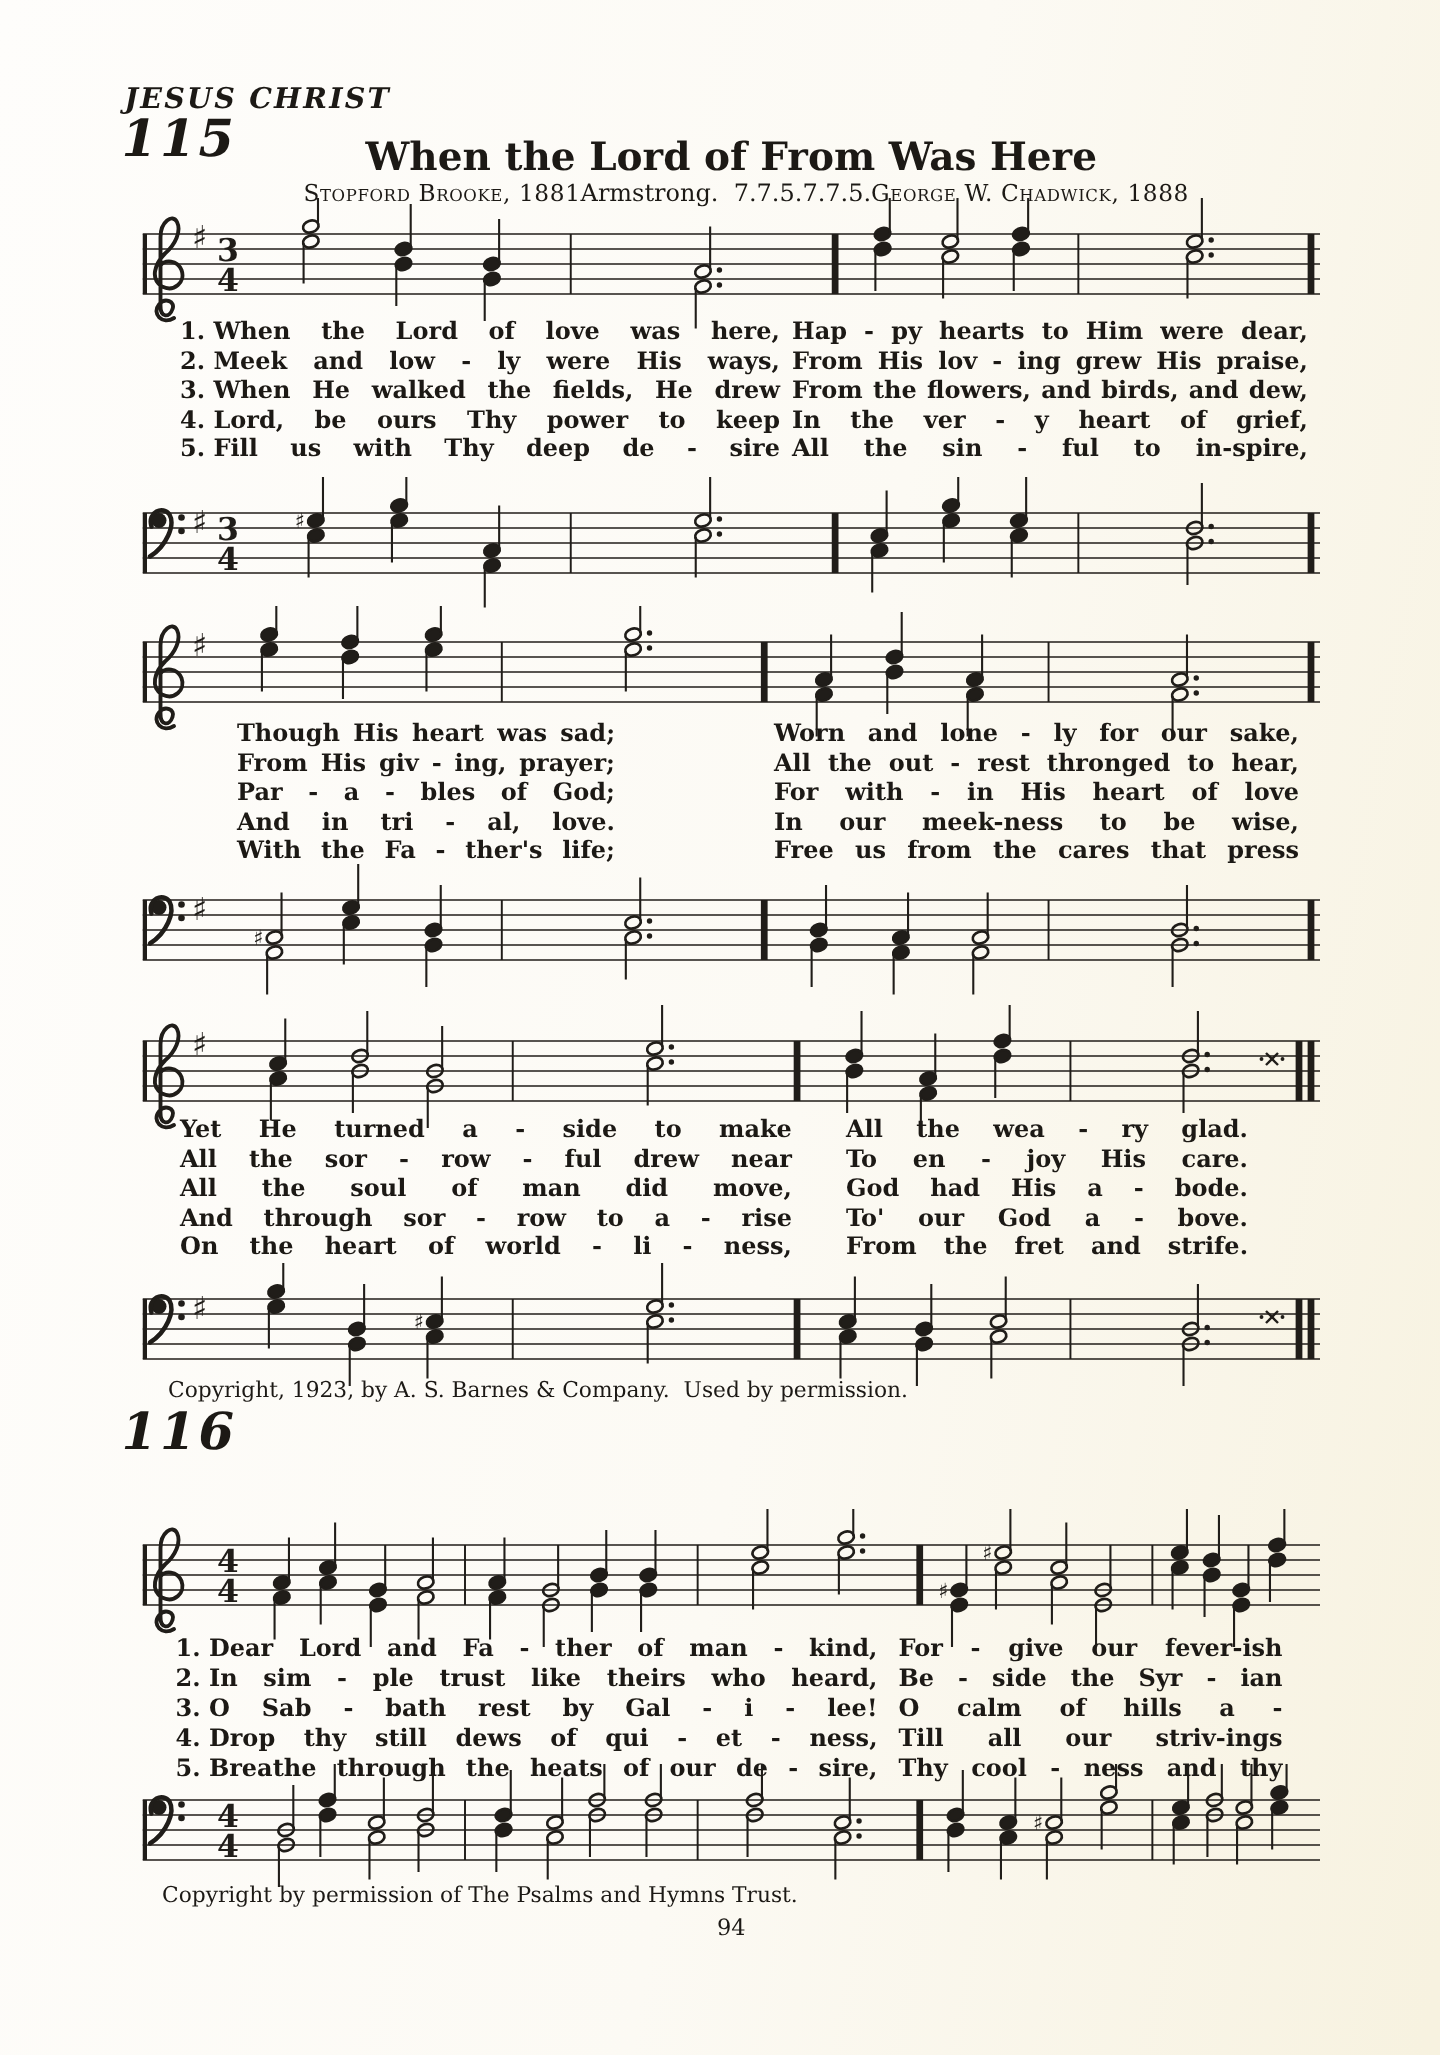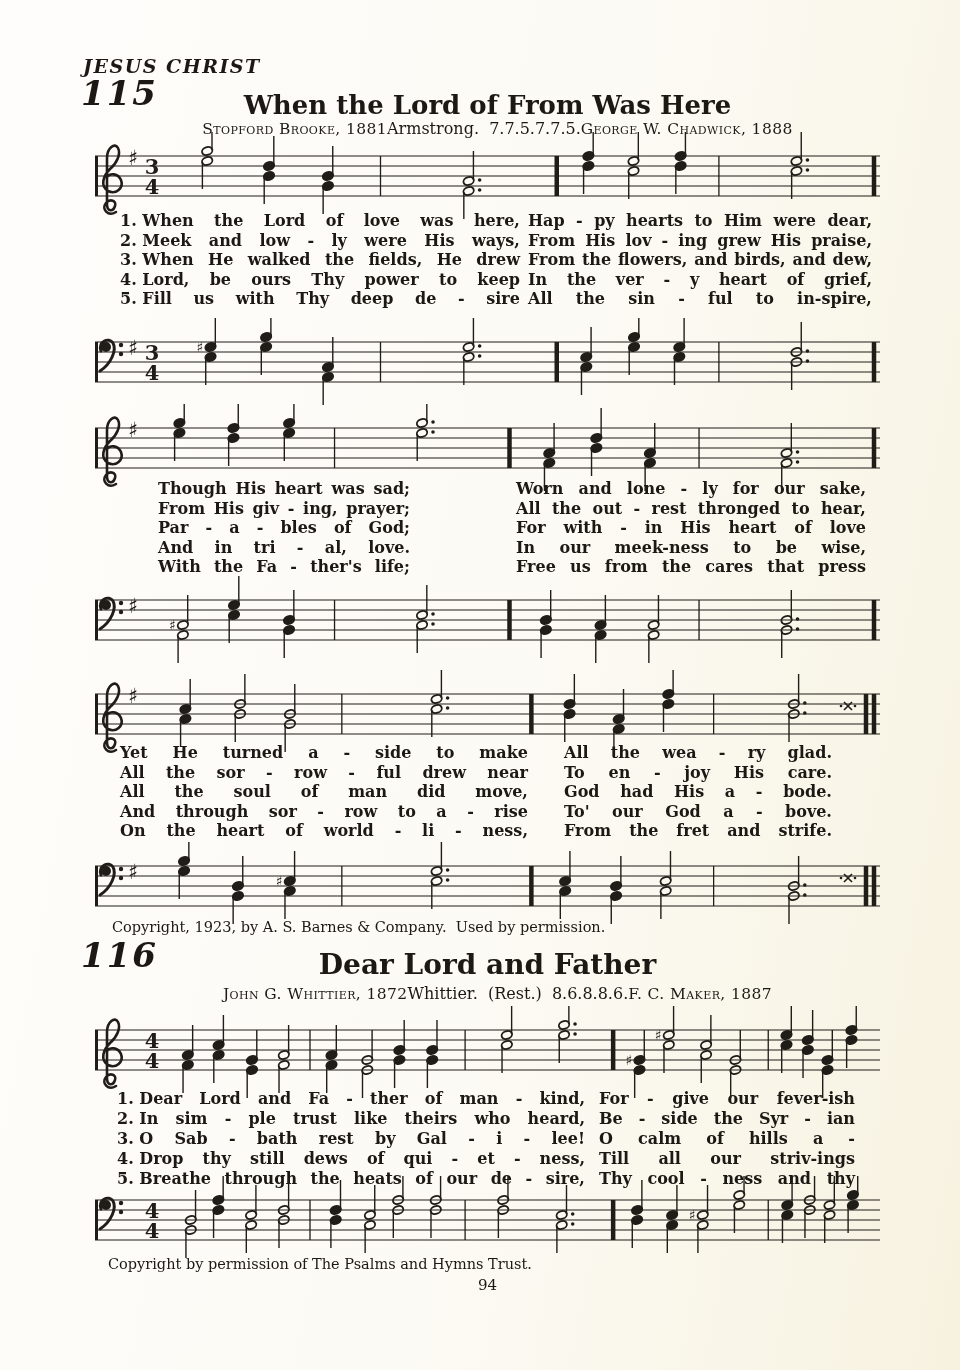--- a/index.html
+++ b/index.html
@@ -676,26 +676,20 @@
         <circle cx="709.81" cy="57" r="1.8" fill="#201d19"></circle>
         <line x1="749" y1="36" x2="757" y2="44" stroke="#201d19" stroke-width="1.6"></line>
         <line x1="749" y1="44" x2="757" y2="36" stroke="#201d19" stroke-width="1.6"></line>
         <circle cx="746" cy="40" r="1.3" fill="#201d19"></circle>
         <circle cx="760" cy="40" r="1.3" fill="#201d19"></circle>
       </svg></div>
 
   <div class="copyline" style="top:919px;left:112px">Copyright, 1923, by A. S. Barnes &amp; Company.&nbsp; Used by permission.</div>
 
   <div class="hnum" style="top:938px">116</div>
-  <div class="htitle" style="top:948px;font-size:28px">Dear Lord and Father</div>
-  <div class="attrs" style="top:984px">
-    <span class="sc auth">John G. Whittier, 1872</span>
-    <span class="tune">Whittier.&nbsp;&nbsp;(Rest.)&nbsp;&nbsp;8.6.8.8.6.</span>
-    <span class="sc comp">F. C. Maker, 1887</span>
-  </div>
 
   <div class="staff" style="top:1002px"><svg width="785" height="100" viewBox="0 0 785 100">
         <line x1="0" y1="28" x2="785" y2="28" stroke="#201d19" stroke-width="1.1"></line>
         <line x1="0" y1="38" x2="785" y2="38" stroke="#201d19" stroke-width="1.1"></line>
         <line x1="0" y1="48" x2="785" y2="48" stroke="#201d19" stroke-width="1.1"></line>
         <line x1="0" y1="58" x2="785" y2="58" stroke="#201d19" stroke-width="1.1"></line>
         <line x1="0" y1="68" x2="785" y2="68" stroke="#201d19" stroke-width="1.1"></line>
         <line x1="1.5" y1="28" x2="1.5" y2="68" stroke="#201d19" stroke-width="3"></line>
         <path d="M21,84 C13,89 6,81 11,75 C15,70 22,73 20,78 C18,84 12,84 12,76 L12,30 C12,20 20,14 23,20 C26,26 22,35 15,41 C8,48 5,58 13,63 C21,67 29,60 26,52 C23,45 15,45 12,49" fill="none" stroke="#201d19" stroke-width="2.6" stroke-linecap="round"></path>
         <text x="57" y="46" font-size="21" font-weight="bold" text-anchor="middle" fill="#201d19" font-family="&quot;DejaVu Serif&quot;, serif">4</text>

